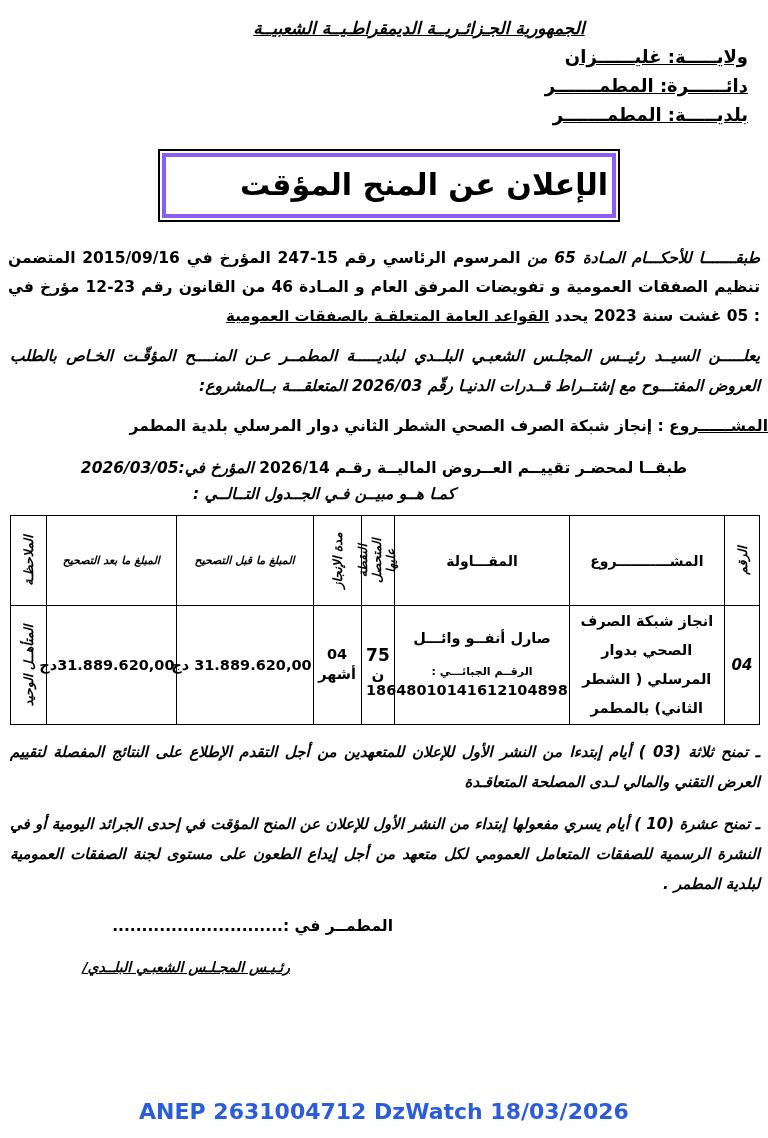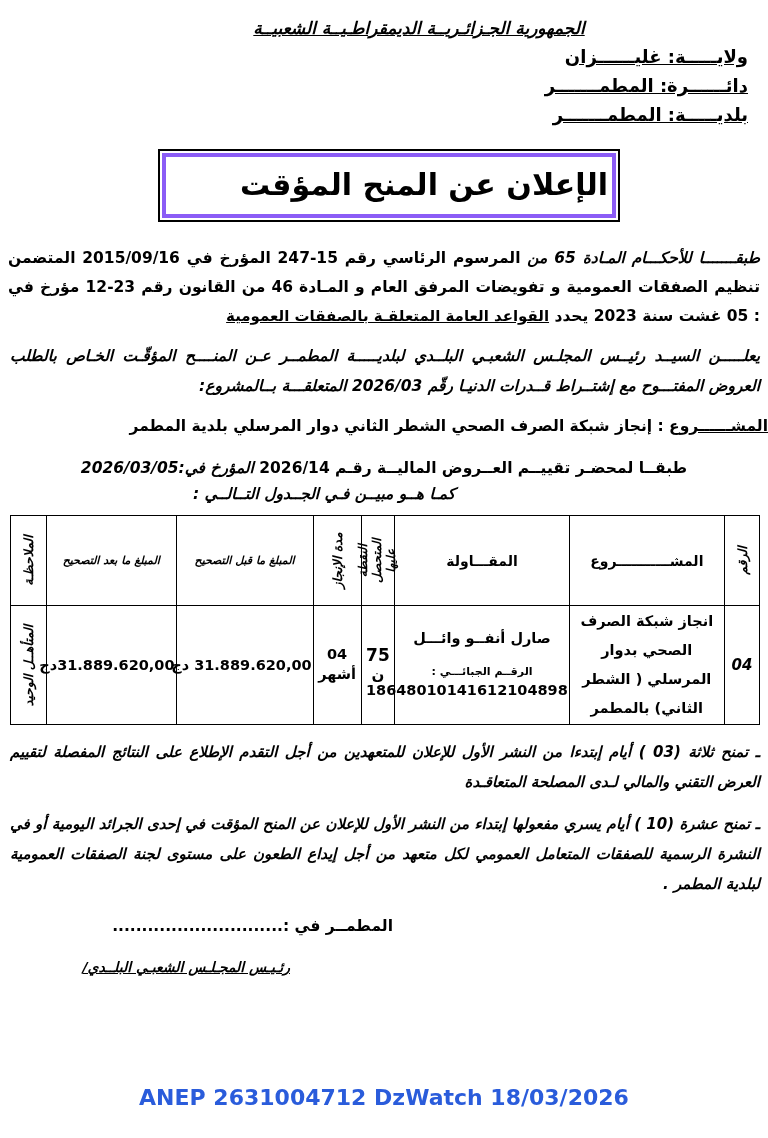--- a/index.html
+++ b/index.html
@@ -78,21 +78,21 @@
   }
   .p-note.first{font-style:italic;}
   
   .sig-place{margin:18px 375px 0 0;font-size:15.5px;white-space:nowrap;}
   .sig-president{
     margin:24px 478px 0 0;font-size:14px;font-style:italic;
     text-decoration:underline;white-space:nowrap;padding-left:32px;
   }
   
   .anep-line{
-    position:absolute;bottom:28px;right:0;left:0;
+    position:absolute;bottom:14px;right:0;left:0;
     text-align:center;font-size:22px;
     font-family:"DejaVu Sans",sans-serif;
   }
 </style>
 </head>
 <body>
 
 <div class="rep-line">الجمهورية الجـزائـريــة الديمقراطـيــة الشعبيــة</div>
 
 <div class="admin-lines">

